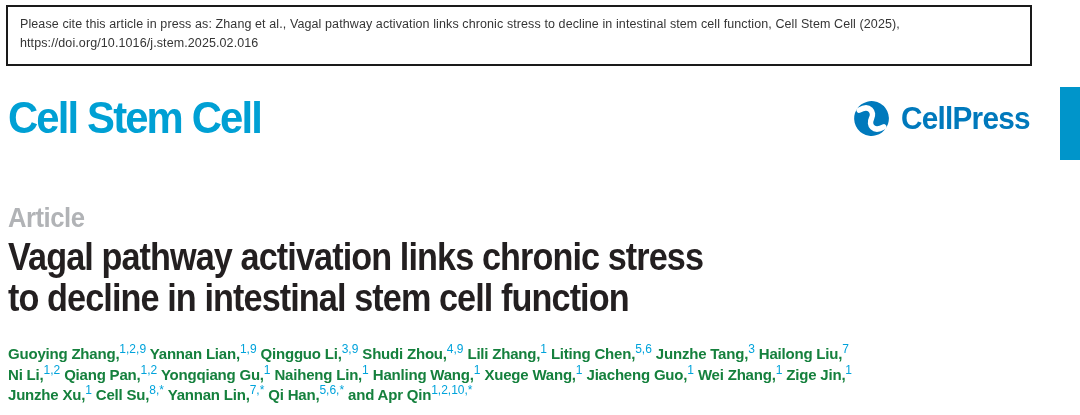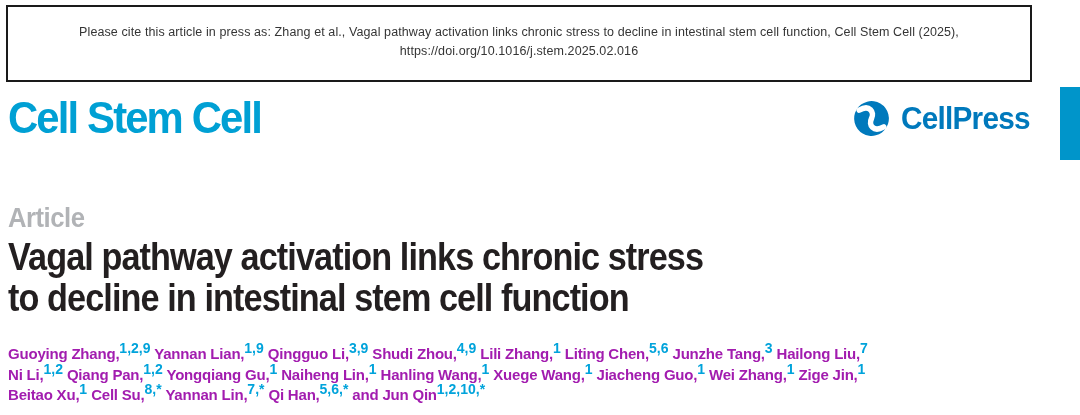--- a/index.html
+++ b/index.html
@@ -20,26 +20,25 @@
   .cite-box {
     position: absolute;
     top: 5px;
     left: 6px;
     right: 48px;
     border: 2px solid var(--citation-border, #1a1a1a);
     padding: 8px 12px 10px 12px;
     box-sizing: border-box;
   }
   .cite-box p {
-    margin: 8px;
+    margin: 0;
     font-size: 12.5px;
     line-height: 1.55;
     color: #353535;
     letter-spacing: 0.1px;
-    text-align: center;
   }
 
   
   .journal-logo {
     position: absolute;
     top: 92px;
     left: 8px;
     font-size: 45px;
     font-weight: bold;
     letter-spacing: -2px;
@@ -109,25 +108,25 @@
     right: 20px;
     font-size: 15px;
     font-weight: bold;
     color: #1c1c1c;
   }
   .author-line {
     white-space: nowrap;
     line-height: 20.5px;
     letter-spacing: -0.2px;
   }
-  .author { color: #a21caf; }
+  .author { color: #15803d; }
   .aff {
     color: var(--superscript-cyan, #00A3DB);
-    font-size: 14px;
-    font-weight: bold;
+    font-size: 12px;
+    font-weight: normal;
     vertical-align: super;
     line-height: 0;
     letter-spacing: 0;
   }
 </style>
 </head>
 <body>
 
 <div class="page">
 
@@ -152,16 +151,16 @@
   <div class="kicker">Article</div>
 
   <h1 class="title" style="margin:0;">
     <span>Vagal pathway activation links chronic stress</span>
     <span>to decline in intestinal stem cell function</span>
   </h1>
 
   <div class="authors">
       <div class="author-line"><span class="author">Guoying Zhang,</span><sup class="aff">1,2,9</sup> <span class="author">Yannan Lian,</span><sup class="aff">1,9</sup> <span class="author">Qingguo Li,</span><sup class="aff">3,9</sup> <span class="author">Shudi Zhou,</span><sup class="aff">4,9</sup> <span class="author">Lili Zhang,</span><sup class="aff">1</sup> <span class="author">Liting Chen,</span><sup class="aff">5,6</sup> <span class="author">Junzhe Tang,</span><sup class="aff">3</sup> <span class="author">Hailong Liu,</span><sup class="aff">7</sup> </div>
       <div class="author-line"><span class="author">Ni Li,</span><sup class="aff">1,2</sup> <span class="author">Qiang Pan,</span><sup class="aff">1,2</sup> <span class="author">Yongqiang Gu,</span><sup class="aff">1</sup> <span class="author">Naiheng Lin,</span><sup class="aff">1</sup> <span class="author">Hanling Wang,</span><sup class="aff">1</sup> <span class="author">Xuege Wang,</span><sup class="aff">1</sup> <span class="author">Jiacheng Guo,</span><sup class="aff">1</sup> <span class="author">Wei Zhang,</span><sup class="aff">1</sup> <span class="author">Zige Jin,</span><sup class="aff">1</sup> </div>
-      <div class="author-line"><span class="author">Beitao Xu,</span><sup class="aff">1</sup> <span class="author">Cell Su,</span><sup class="aff">8,*</sup> <span class="author">Yannan Lin,</span><sup class="aff">7,*</sup> <span class="author">Qi Han,</span><sup class="aff">5,6,*</sup> <span class="author">and Jun Qin</span><sup class="aff">1,2,10,*</sup> </div>
+      <div class="author-line"><span class="author">Junzhe Xu,</span><sup class="aff">1</sup> <span class="author">Cell Su,</span><sup class="aff">8,*</sup> <span class="author">Yannan Lin,</span><sup class="aff">7,*</sup> <span class="author">Qi Han,</span><sup class="aff">5,6,*</sup> <span class="author">and Apr Qin</span><sup class="aff">1,2,10,*</sup> </div>
     </div>
 
 </div>
 
 </body></html>

